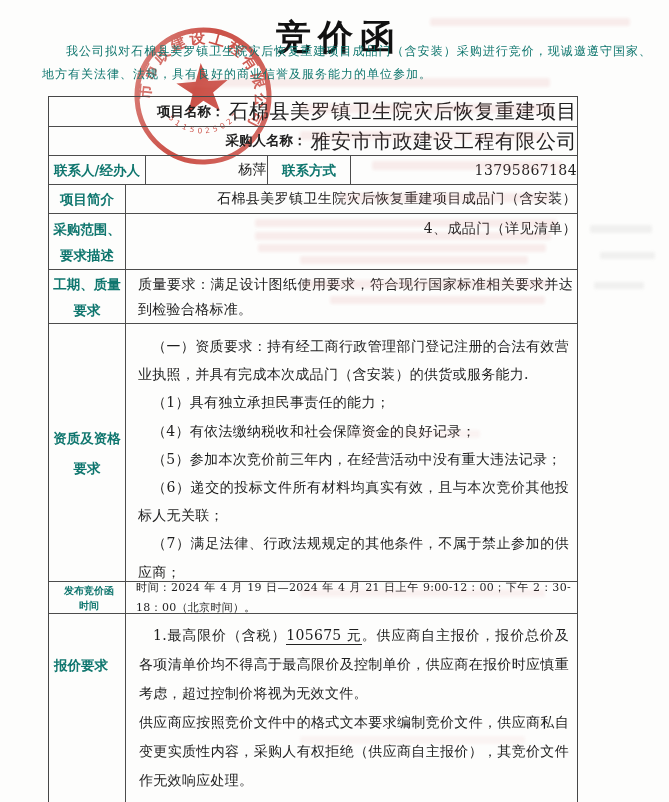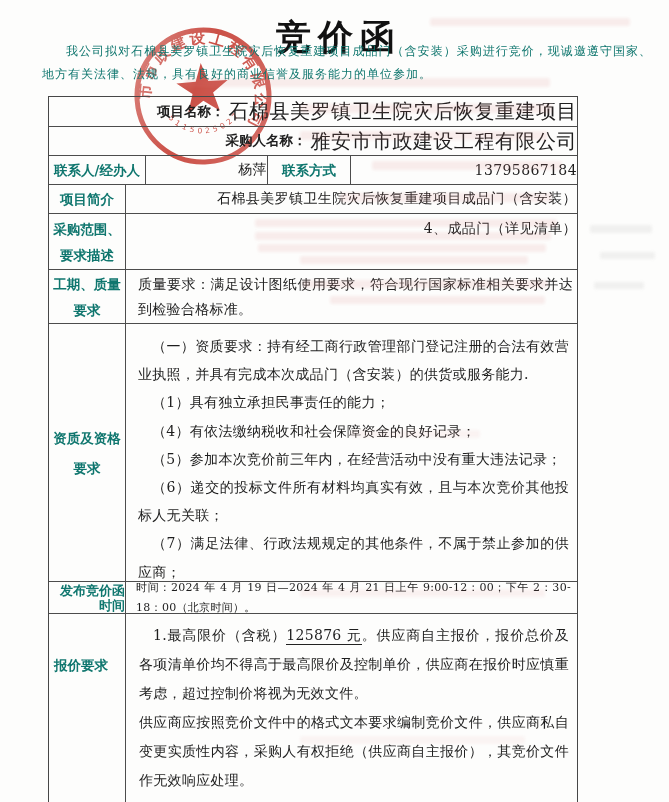--- a/index.html
+++ b/index.html
@@ -132,33 +132,33 @@
         <p class="para indent" style="line-height:28.2px">（一）资质要求：持有经工商行政管理部门登记注册的合法有效营业执照，并具有完成本次成品门（含安装）的供货或服务能力.</p>
         <p class="para indent" style="line-height:28.2px">（1）具有独立承担民事责任的能力；</p>
         <p class="para indent" style="line-height:28.2px">（4）有依法缴纳税收和社会保障资金的良好记录；</p>
         <p class="para indent" style="line-height:28.2px">（5）参加本次竞价前三年内，在经营活动中没有重大违法记录；</p>
         <p class="para indent" style="line-height:28.2px">（6）递交的投标文件所有材料均真实有效，且与本次竞价其他投标人无关联；</p>
         <p class="para indent" style="line-height:28.2px">（7）满足法律、行政法规规定的其他条件，不属于禁止参加的供应商；</p>
       </div>
     </div>
 
     <div class="trow" style="height:32px">
-      <div class="cell lblcell" style="align-items:flex-end;padding-left:4px;line-height:15px;font-size:13px">
+      <div class="cell lblcell" style="align-items:center;padding-left:4px;line-height:15px;font-size:10px">
         <span>发布竞价函</span>
         <span>时间</span>
       </div>
       <div class="cell valcell" style="padding:1px 6px 1px 10px">
         <p class="para" style="line-height:20px;font-size:11px">时间：2024 年 4 月 19 日—2024 年 4 月 21 日上午 9:00-12：00；下午 2：30-18：00（北京时间）。</p>
       </div>
     </div>
 
     <div class="trow" style="height:200px">
       <div class="cell lblcell" style="justify-content:flex-start;padding-top:38px;align-items:flex-start;padding-left:5px">报价要求</div>
       <div class="cell" style="flex:1;padding:7px 8px 0 13px">
-        <p class="para indent" style="line-height:29px"><span>1.最高限价（含税）</span><span class="uline">125876 元</span><span>。供应商自主报价，报价总价及各项清单价均不得高于最高限价及控制单价，供应商在报价时应慎重考虑，超过控制价将视为无效文件。</span></p>
+        <p class="para indent" style="line-height:29px"><span>1.最高限价（含税）</span><span class="uline">105675 元</span><span>。供应商自主报价，报价总价及各项清单价均不得高于最高限价及控制单价，供应商在报价时应慎重考虑，超过控制价将视为无效文件。</span></p>
         <p class="para" style="line-height:29px">供应商应按照竞价文件中的格式文本要求编制竞价文件，供应商私自变更实质性内容，采购人有权拒绝（供应商自主报价），其竞价文件作无效响应处理。</p>
         <p class="para indent" style="line-height:29px">2.报价函（竞价书）组成：1、竞价响应函；2、报价函及采购清单；3、法定代表人身份证明或授权委托书；4、承诺函；5、供应商自 2021 年 1 月 1 日以来至今（含</p>
       </div>
     </div>
 
   </div>
 
   <div class="g" style="left:430px;top:18px;width:200px;height:8px"></div>
   <div class="g" style="left:185px;top:78px;width:365px;height:9px"></div>
   <div class="g" style="left:300px;top:104px;width:252px;height:9px"></div>

